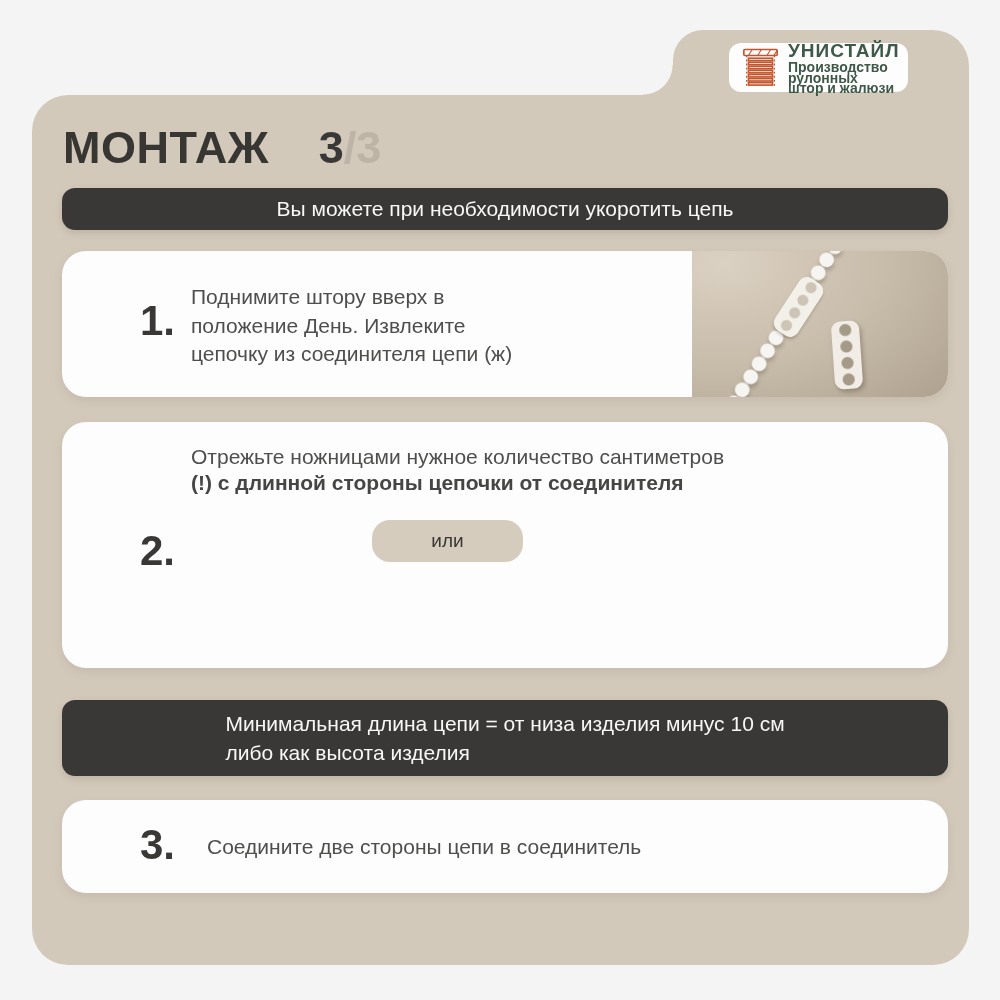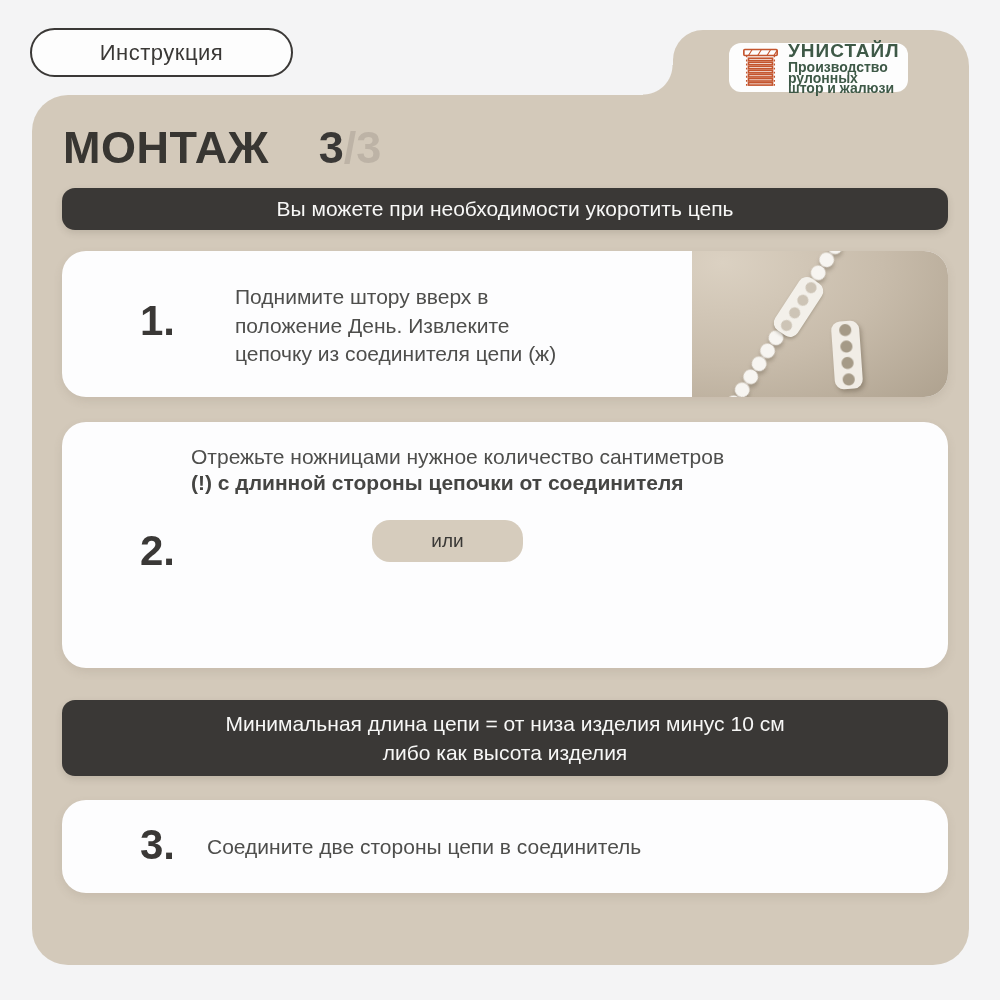--- a/index.html
+++ b/index.html
@@ -41,41 +41,41 @@
   .brand-tagline{font-size:14px;font-weight:bold;color:#3e5947;line-height:10.5px;white-space:pre-line;margin-top:1px;}
   
   .title-row{position:absolute;left:63px;top:124px;display:flex;align-items:flex-start;}
   .title{font-size:45px;font-weight:bold;color:#383632;letter-spacing:.5px;line-height:48px;}
   .indicator{margin-left:50px;font-size:45px;font-weight:bold;line-height:48px;}
   .indicator .muted{color:#bdb3a6;}
   
   .banner{
     position:absolute;left:62px;width:886px;background:#3a3836;border-radius:13px;
     color:#f7f7f6;display:flex;align-items:center;justify-content:center;
-    font-size:21px;text-align:center;box-shadow:0 3px 7px rgba(70,60,45,.15);
+    font-size:21px;box-shadow:0 3px 7px rgba(70,60,45,.15);
   }
   .banner-top{top:188px;height:42px;}
   .banner-mid{top:700px;height:76px;line-height:29px;white-space:pre-line;}
   
   .step-card{
     position:absolute;left:62px;width:886px;background:#fdfdfe;border-radius:24px;
     box-shadow:0 4px 10px rgba(105,90,70,.12);
   }
   .card-1{top:251px;height:146px;}
   .card-2{top:422px;height:246px;}
   .card-3{top:800px;height:93px;}
   .step-num{position:absolute;font-size:42px;font-weight:bold;color:#3a3836;line-height:1;}
   .card-1 .step-num{left:78px;top:49px;}
   .card-2 .step-num{left:78px;top:108px;}
   .card-3 .step-num{left:78px;top:24px;}
   .step-text{
     position:absolute;left:129px;font-size:21px;line-height:28.5px;color:#4e4e4c;
     white-space:pre-line;
   }
-  .card-1 .step-text{top:32px;width:560px;margin-left:44px;}
+  .card-1 .step-text{top:32px;width:560px;}
   .t-regular{position:absolute;left:129px;top:23px;font-size:21px;color:#4e4e4c;}
   .t-bold{position:absolute;left:129px;top:49px;font-size:21px;font-weight:bold;color:#454543;}
   .or-badge{
     position:absolute;left:310px;top:98px;width:151px;height:42px;border-radius:18px;
     background:#d6ccbd;color:#3a3836;font-size:19px;
     display:flex;align-items:center;justify-content:center;
   }
   .t-after{position:absolute;left:129px;top:148px;font-size:21px;line-height:28px;color:#4e4e4c;white-space:pre-line;}
   .card-3 .step-text{left:145px;top:33px;}
   
@@ -108,23 +108,20 @@
     content:"";position:absolute;inset:0;
     background-image:radial-gradient(circle at 14px 9px, #a59a87 5.5px, rgba(0,0,0,0) 6.5px);
     background-size:28px 16.5px;
   }
 </style>
 </head>
 <body>
 
 <div class="page">
 
-  <div class="instruction-btn">
-    <span>Инструкция</span>
-  </div>
 
   <div class="card-body"></div>
   <div class="card-tab"></div>
   <div class="card-fillet"></div>
 
   <div class="logo-box">
     <span class="logo-icon">
       <svg width="37" height="41" viewBox="0 0 40 44">
         <g fill="none" stroke="#c4552e" stroke-width="1.8">
           <rect x="2" y="2.5" width="36" height="6.5" rx="1"></rect>

